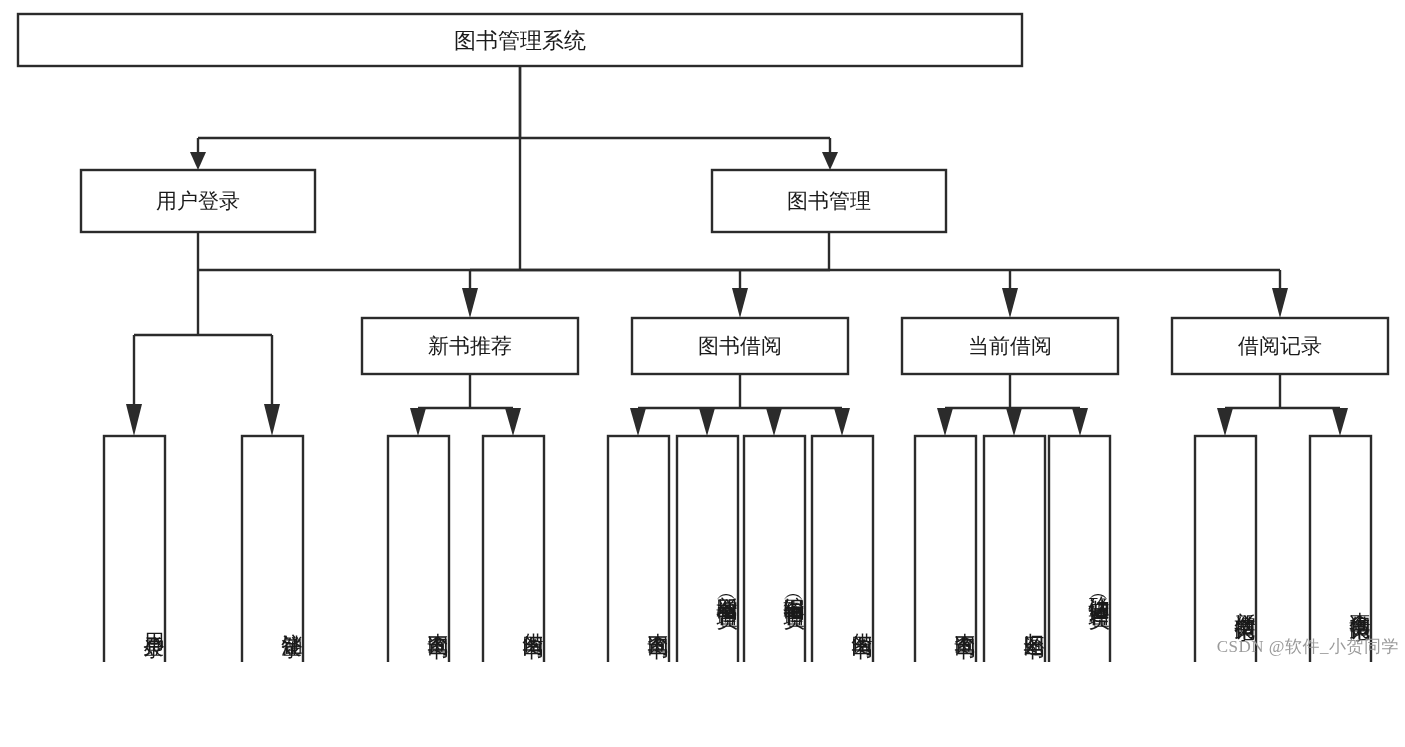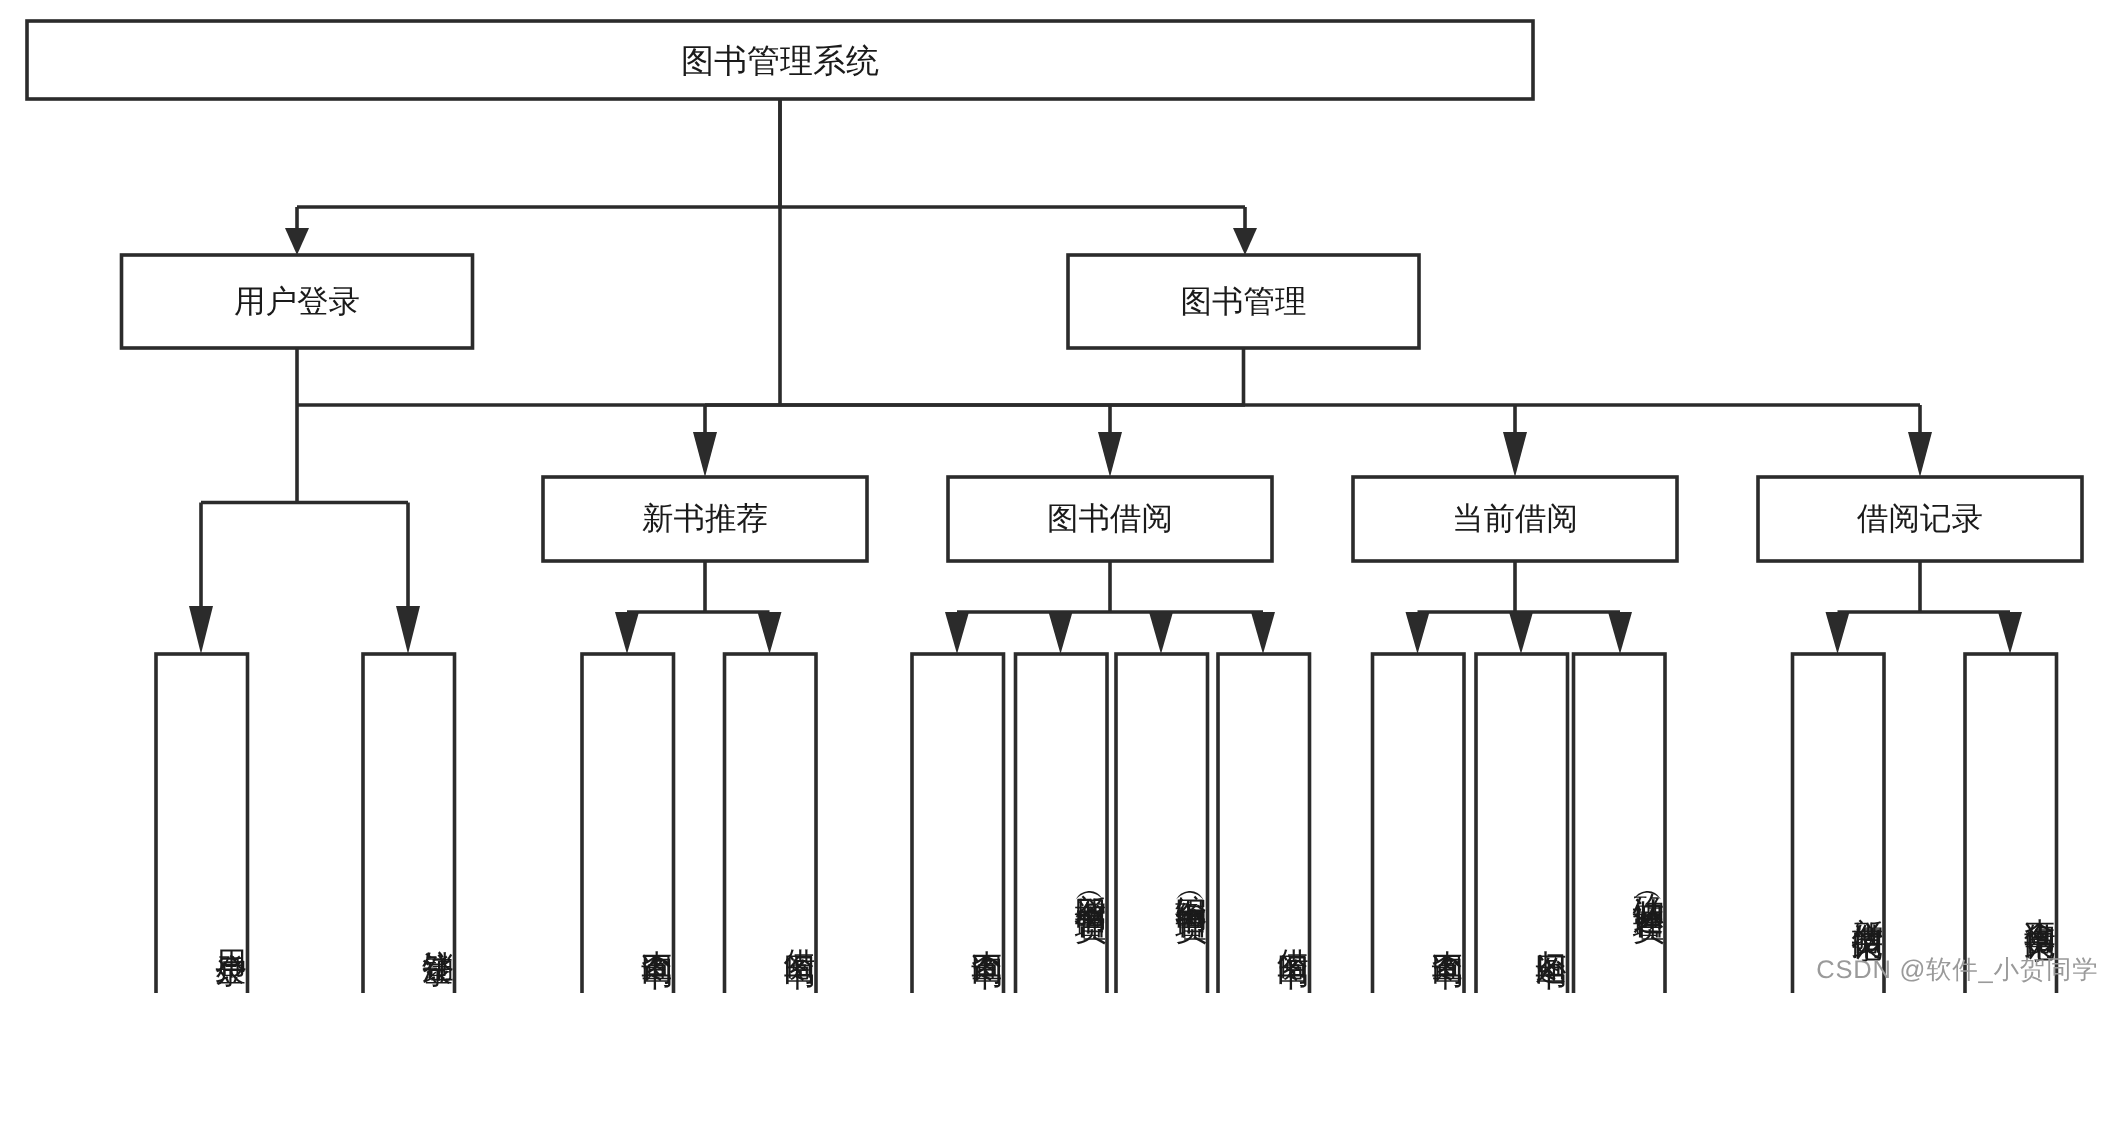--- a/index.html
+++ b/index.html
@@ -69,21 +69,21 @@
     text-align: center;
     pointer-events: none;
     display: flex;
     align-items: flex-start;
     justify-content: center;
   }
   .watermark {
     position: absolute;
     right: 6px;
     bottom: 4px;
-    font-family: Liberation Sans, sans-serif;
+    font-family: Liberation Serif, serif;
     font-size: 17px;
     color: #9a9a9a;
     letter-spacing: 0.5px;
     white-space: nowrap;
   }
 </style>
 </head>
 <body>
 
 <div id="diagram-root">

